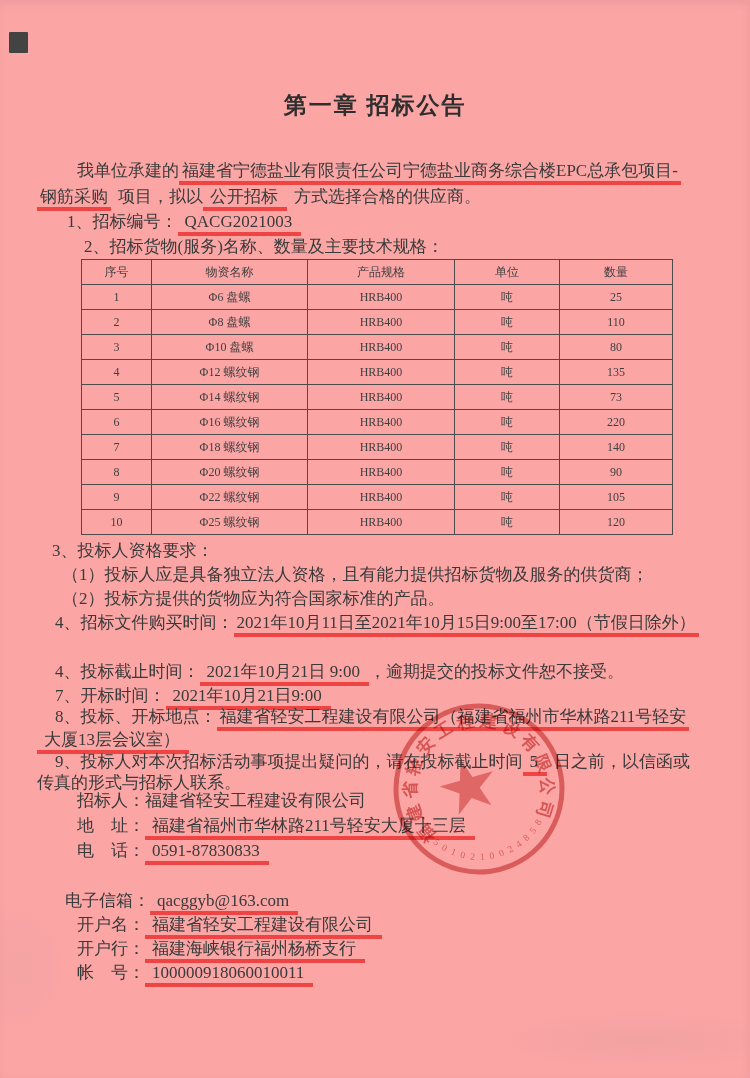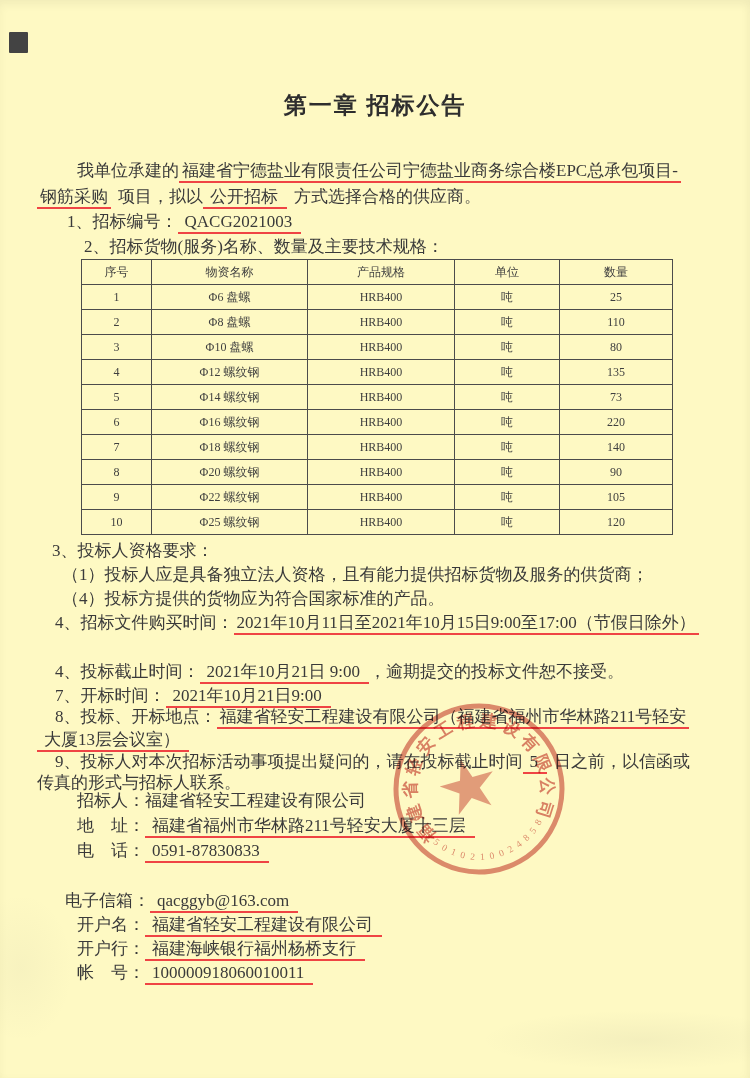--- a/index.html
+++ b/index.html
@@ -1,29 +1,29 @@
 <!DOCTYPE html>
 <html><head>
 <meta charset="utf-8">
 <style>
   html,body { margin:0; padding:0; background:#ffffff; }
   .page {
     position:relative; width:750px; height:1078px; margin:0 auto;
-    background:#fef9c3; overflow:hidden;
+    background:#fca5a5; overflow:hidden;
     font-family:"Liberation Serif","DejaVu Serif",serif;
     color:#3a3a3a; font-size:17px;
     box-shadow: inset 0 5px 8px rgba(0,0,0,0.045), inset -4px 0 8px rgba(0,0,0,0.02);
   }
   .content { position:absolute; left:37px; top:0; width:680px; height:100%; }
   .title {
     position:absolute; top:90px; left:0; width:100%; text-align:center;
     font-size:23px; font-weight:bold; color:#2e2e2e; letter-spacing:2px;
   }
   .ln { position:absolute; line-height:22px; white-space:nowrap; }
-  .u { border-bottom:2px solid #ef4444; padding:0 3px 1px 3px; }
+  .u { border-bottom:4px solid #ef4444; padding:0 3px 1px 3px; }
   .u.wide { padding:0 9px 1px 7px; }
   .gap { display:inline-block; width:7px; }
   
   table.goods {
     position:absolute; top:259px; left:44px; width:591px;
     border-collapse:collapse; table-layout:fixed;
     font-size:12px; color:#3f3f3f;
   }
   table.goods td, table.goods th {
     border:1px solid #4c4c4c; height:24px; text-align:center;
@@ -149,21 +149,21 @@
             <td>Φ25 螺纹钢</td>
             <td>HRB400</td>
             <td>吨</td>
             <td>120</td>
           </tr>
     </tbody>
       </table>
 
     <div class="ln" style="top:540px; left:15px;">3、投标人资格要求：</div>
     <div class="ln" style="top:564px; left:25px;">（1）投标人应是具备独立法人资格，且有能力提供招标货物及服务的供货商；</div>
-    <div class="ln" style="top:588px; left:25px;">（4）投标方提供的货物应为符合国家标准的产品。</div>
+    <div class="ln" style="top:588px; left:25px;">（2）投标方提供的货物应为符合国家标准的产品。</div>
 
     <div class="ln" style="top:612px; left:18px;"><span>4、招标文件购买时间：</span><span class="u">2021年10月11日至2021年10月15日9:00至17:00（节假日除外）</span></div>
     <div class="ln" style="top:661px; left:18px;"><span>4、投标截止时间：</span><span class="u wide">2021年10月21日 9:00</span><span>，逾期提交的投标文件恕不接受。</span></div>
     <div class="ln" style="top:685px; left:18px;"><span>7、开标时间：</span><span class="u wide">2021年10月21日9:00</span></div>
 
     <div class="ln" style="top:706px; left:18px;"><span>8、投标、开标地点：</span><span class="u">福建省轻安工程建设有限公司（福建省福州市华林路211号轻安</span></div>
     <div class="ln" style="top:729px; left:0;"><span class="u wide">大厦13层会议室）</span></div>
 
     <div class="ln" style="top:751px; left:18px;"><span>9、投标人对本次招标活动事项提出疑问的，请在投标截止时间</span><span class="u wide">5</span><span class="gap"></span><span>日之前，以信函或</span></div>
     <div class="ln" style="top:772px; left:0;">传真的形式与招标人联系。</div>

